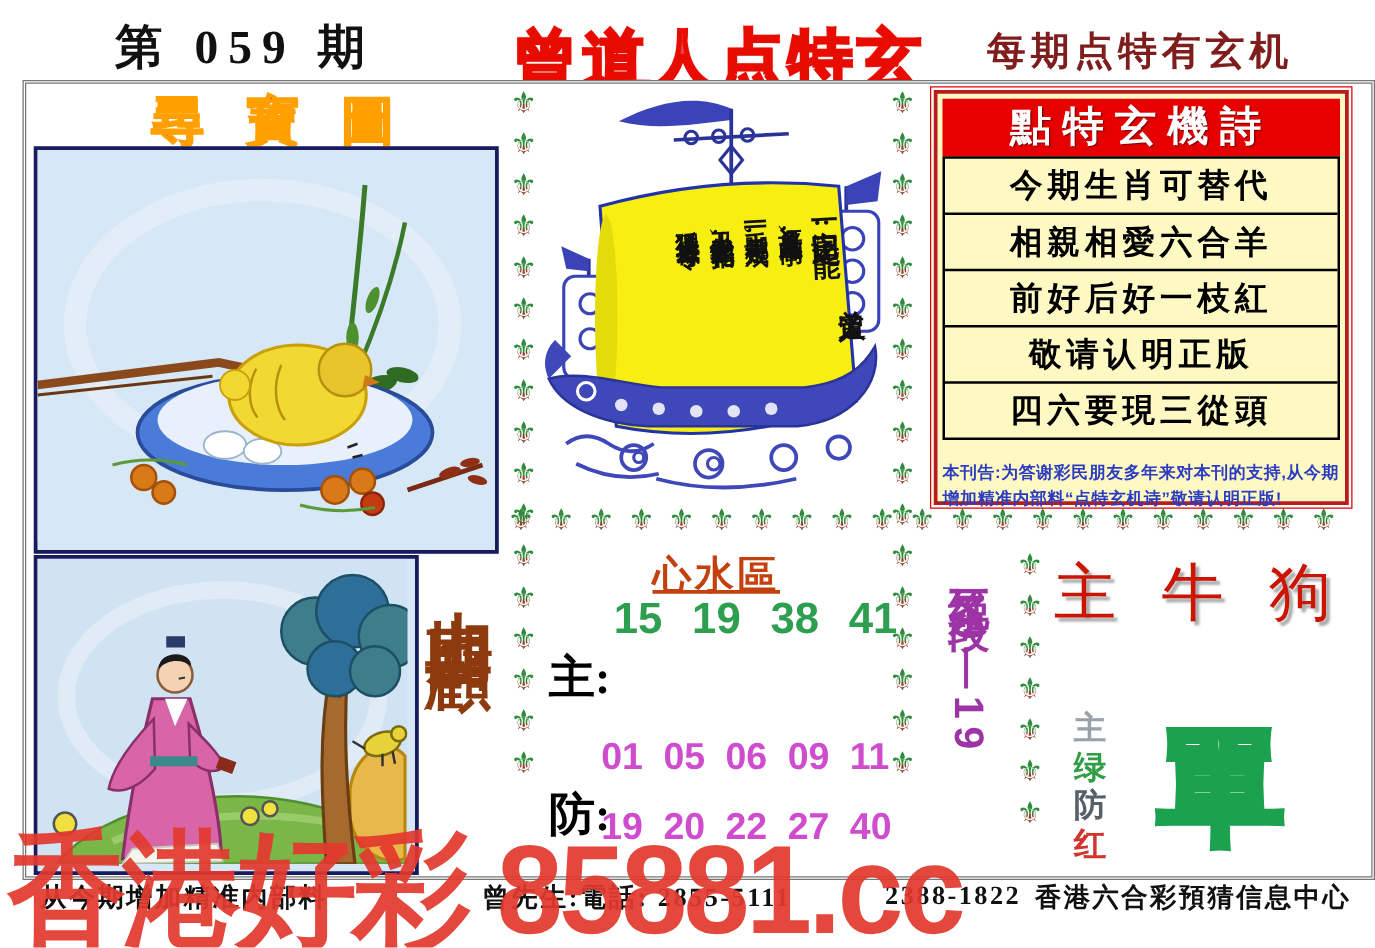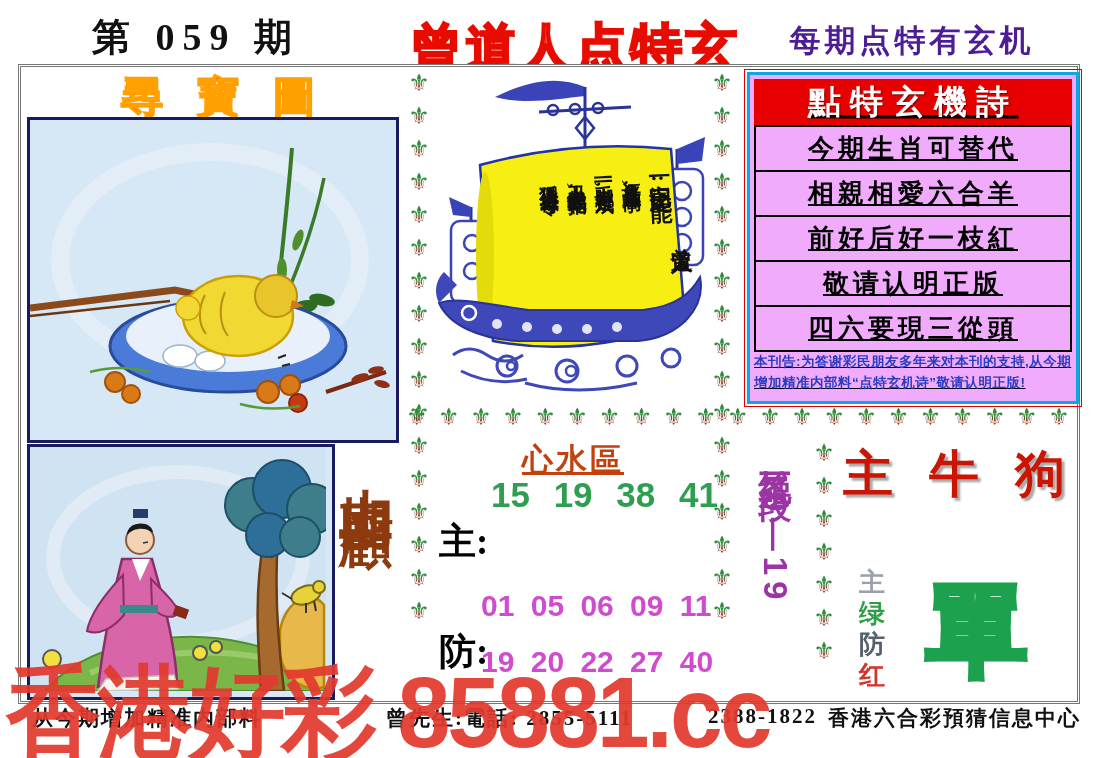--- a/index.html
+++ b/index.html
@@ -7,24 +7,24 @@
        font-family:"Liberation Sans", sans-serif;}
   .abs{position:absolute;}
 
   
   .issue{left:92px;top:12px;font-family:"Liberation Serif",serif;font-size:38px;
          font-weight:700;color:#111;letter-spacing:8px;}
   .main-title{left:400px;top:14px;width:352px;text-align:center;font-size:51px;font-weight:900;
          color:#ef4444;-webkit-text-stroke:2.5px #e80c00;letter-spacing:4px;
          text-shadow:0 0 2px #e80c00, 0 0 1px #e80c00;}
   .slogan{left:762px;top:20px;width:300px;text-align:center;font-family:"Liberation Serif",serif;
-         font-size:31px;font-weight:700;color:#4c1d95;letter-spacing:4px;}
-
-  
-  .frame{left:18px;top:64px;width:1056px;height:634px;border:3px double #777;background:#fff;}
+         font-size:31px;font-weight:700;color:#7f1d1d;letter-spacing:4px;}
+
+  
+  .frame{left:18px;top:64px;width:1056px;height:634px;border:3px double #777;background:#fff;padding-left:20px;}
 
   .map-title{left:18px;top:2px;width:358px;text-align:center;font-size:42px;font-weight:900;
          color:#e82800;-webkit-text-stroke:1.5px #ffa000;letter-spacing:34px;text-indent:34px;
          text-shadow:1px 1px 0 #ff9d00;}
   .painting{border:3px solid #1a1a5e;background:#d6e7f5;}
   .p1{left:6px;top:50px;width:366px;height:320px;}
   .p2{left:6px;top:377px;width:302px;height:250px;}
 
   .review{left:314px;top:378px;width:64px;height:250px;writing-mode:vertical-rl;
          text-orientation:upright;font-size:54px;font-weight:900;color:#8d3a0e;
@@ -43,48 +43,48 @@
 
   
   .ship{left:414px;top:2px;width:272px;height:332px;}
   .scroll-text{left:452px;top:102px;width:206px;height:178px;writing-mode:vertical-rl;
         transform:rotate(-3deg);color:#111;font-family:"Liberation Serif",serif;}
   .scroll-col{font-size:19px;font-weight:700;line-height:1.08;padding:0 3.5px;letter-spacing:2px;}
   .scroll-col:first-child{font-size:22px;font-weight:900;}
   .sig-col{font-size:13px;font-weight:700;transform:translateY(66px);padding:0 4px;}
 
   
-  .poem-box{left:726px;top:5px;width:318px;height:318px;border:3px solid #0ea5e9;
-        outline:1px solid #e10000;outline-offset:2px;background:#f0abfc;padding:4px;text-decoration:underline;}
+  .poem-box{left:726px;top:5px;width:318px;height:318px;border:3px solid #b91c1c;
+        outline:1px solid #e10000;outline-offset:2px;background:#fef9c3;padding:4px;}
   .poem-title{background:#e60000;color:#fff;text-align:center;font-size:33px;font-weight:900;
         letter-spacing:9px;height:46px;line-height:46px;font-family:"Liberation Serif",serif;
         text-shadow:1px 1px 1px #7a0000;}
   .poem-rows{border:2px solid #000;margin-top:0;}
   .poem-row{height:43px;line-height:43px;text-align:center;font-size:26px;font-weight:900;
         letter-spacing:4px;color:#000;border-bottom:2px solid #000;
         font-family:"Liberation Serif",serif;}
   .poem-row:last-child{border-bottom:none;}
-  .notice{margin-top:0;color:#2b3cc0;font-size:13.5px;font-weight:700;line-height:1.55;
+  .notice{margin-top:16px;color:#2b3cc0;font-size:13.5px;font-weight:700;line-height:1.55;
         letter-spacing:.5px;}
 
   
   .heart{left:412px;top:366px;width:280px;height:266px;}
   .heart-title{position:absolute;left:0;top:6px;width:100%;text-align:center;font-size:31px;
         font-weight:900;color:#c2410c;letter-spacing:3px;font-family:"Liberation Serif",serif;text-decoration:underline;}
   .num-row{position:absolute;white-space:nowrap;font-weight:700;}
   .green{color:#2e9e50;font-size:35px;word-spacing:14px;}
   .magenta{color:#cf4ccf;font-size:30px;word-spacing:8px;}
   .num-label{position:absolute;font-size:37px;font-weight:900;color:#000;
         font-family:"Liberation Serif",serif;}
 
   
   .kill{left:728px;top:378px;height:252px;writing-mode:vertical-rl;font-size:33px;
         font-weight:700;color:#9c34a6;letter-spacing:6px;line-height:52px;}
   .zodiac{left:822px;top:372px;width:232px;}
-  .zodiac-row{font-size:50px;font-weight:700;color:#cc1403;letter-spacing:36px;white-space:nowrap;
+  .zodiac-row{font-size:50px;font-weight:400;color:#cc1403;letter-spacing:36px;white-space:nowrap;
         text-shadow:3px 3px 2px #a9a9a9;font-family:"Liberation Serif",serif;line-height:70px;}
   .color-tip{left:838px;top:500px;display:flex;flex-direction:column;}
   .color-tip div{font-size:26px;font-weight:900;line-height:31px;text-align:center;}
   .parity{left:886px;top:508px;width:140px;text-align:center;font-size:100px;font-weight:900;
         color:#fff;-webkit-text-stroke:6px #1ca24e;line-height:110px;
         text-shadow:0 0 1px #1ca24e;}
 
   
   .footer-item{top:704px;font-family:"Liberation Serif",serif;font-size:21px;font-weight:700;
         color:#111;letter-spacing:2px;white-space:nowrap;}

